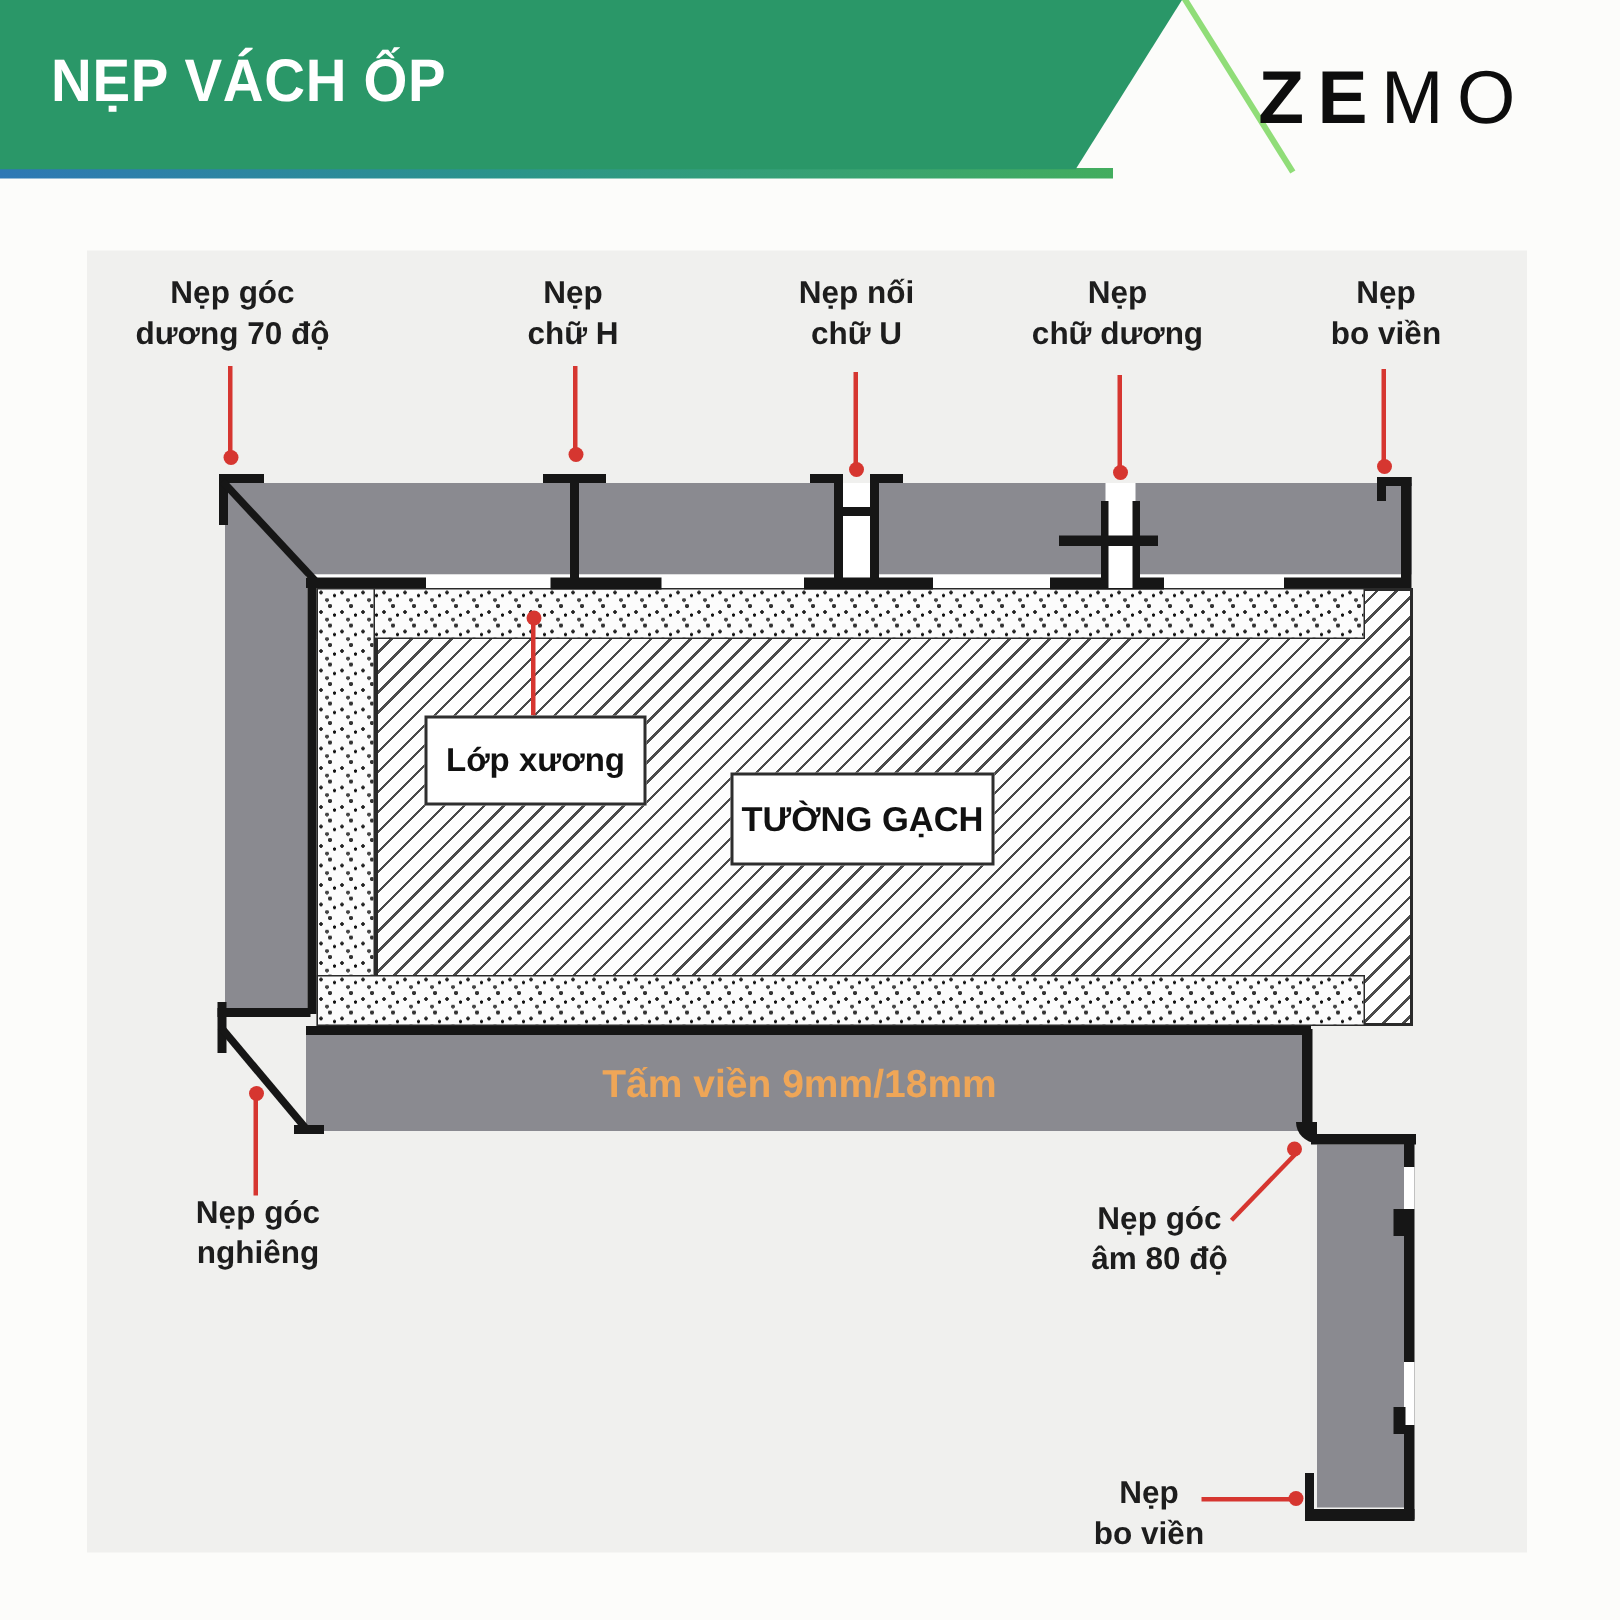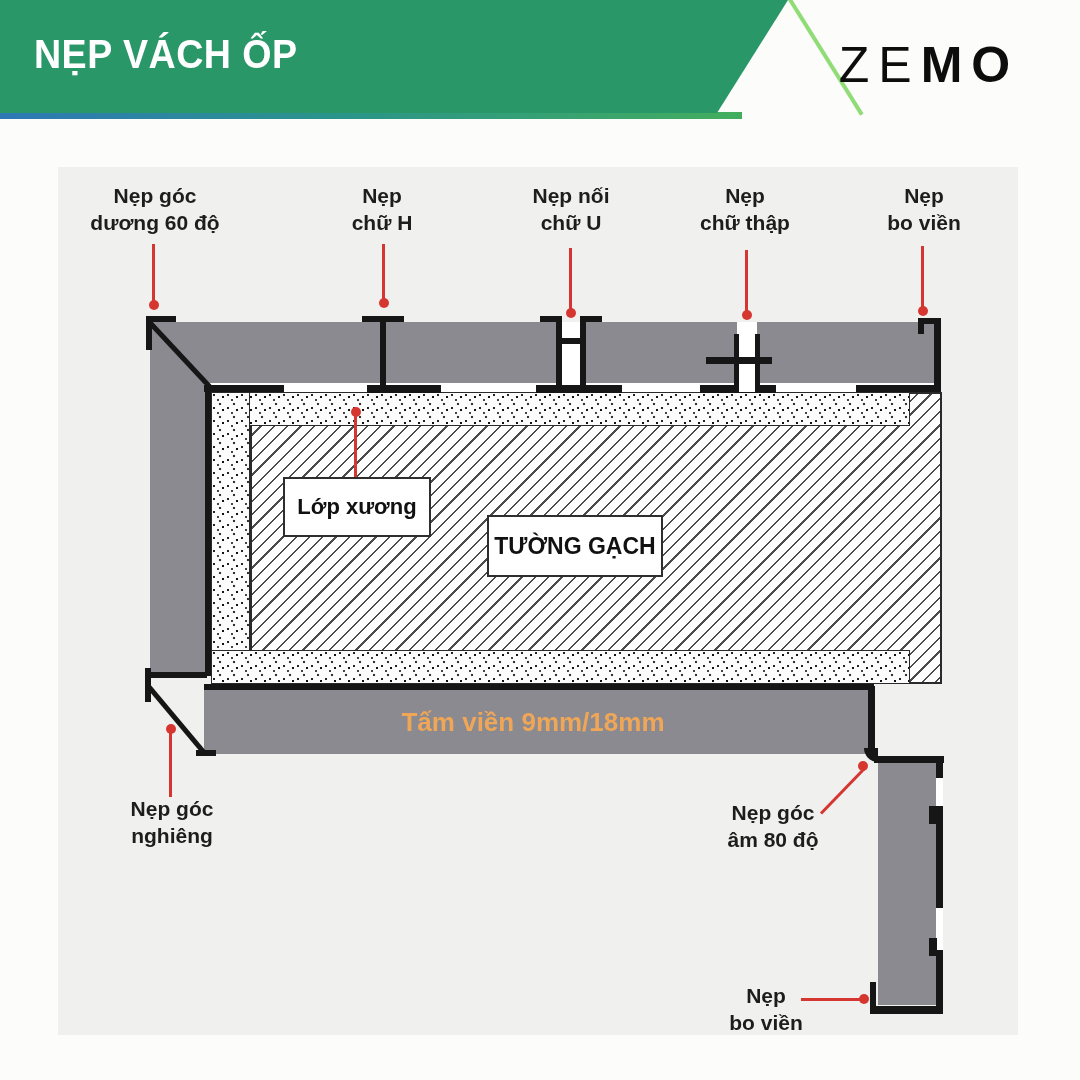--- a/index.html
+++ b/index.html
@@ -51,22 +51,22 @@
     background:#90dd78;transform:rotate(-32deg);transform-origin:0 0;
   }
   .page-title{
     position:absolute;left:34px;top:32px;margin:0;color:#ffffff;
     font-size:40px;font-weight:bold;letter-spacing:.5px;transform:scaleX(.94);transform-origin:0 0;
   }
   .brand{
     position:absolute;left:826px;top:36px;width:206px;text-align:center;
     color:#0d0d0d;font-size:50px;letter-spacing:9px;white-space:nowrap;
   }
-  .brand-heavy{font-weight:normal;}
-  .brand-light{font-weight:bold;}
+  .brand-heavy{font-weight:bold;}
+  .brand-light{font-weight:normal;}
 </style>
 </head>
 <body>
 
 <div class="header-wrap">
   <div class="header-underline"></div>
   <div class="header-edge"></div>
   <div class="header-main"></div>
   <h1 class="page-title">NẸP VÁCH ỐP</h1>
 </div>
@@ -151,33 +151,33 @@
 <div class="rd" style="left:351px;top:407px;"></div>
 <div class="rl" style="left:169px;top:733px;width:3px;height:64px;"></div>
 <div class="rd" style="left:166px;top:724px;"></div>
 <div class="rl" style="left:821px;top:812px;width:64px;height:3px;transform:rotate(-46deg);transform-origin:0 50%;"></div>
 <div class="rd" style="left:858px;top:761px;"></div>
 <div class="rl" style="left:801px;top:998px;width:62px;height:3px;"></div>
 <div class="rd" style="left:859px;top:994px;"></div>
 
 <div class="callout" style="left:70px;top:182px;">
   <div>Nẹp góc</div>
-  <div>dương 60 độ</div>
+  <div>dương 70 độ</div>
 </div>
 <div class="callout" style="left:297px;top:182px;">
   <div>Nẹp</div>
   <div>chữ H</div>
 </div>
 <div class="callout" style="left:486px;top:182px;">
   <div>Nẹp nối</div>
   <div>chữ U</div>
 </div>
 <div class="callout" style="left:660px;top:182px;">
   <div>Nẹp</div>
-  <div>chữ thập</div>
+  <div>chữ dương</div>
 </div>
 <div class="callout" style="left:839px;top:182px;">
   <div>Nẹp</div>
   <div>bo viền</div>
 </div>
 
 <div class="boxlbl" style="left:283px;top:477px;width:148px;height:60px;font-size:22px;justify-content:center;">
   <span>Lớp xương</span>
 </div>
 <div class="boxlbl" style="left:487px;top:515px;width:176px;height:62px;font-size:23px;">

